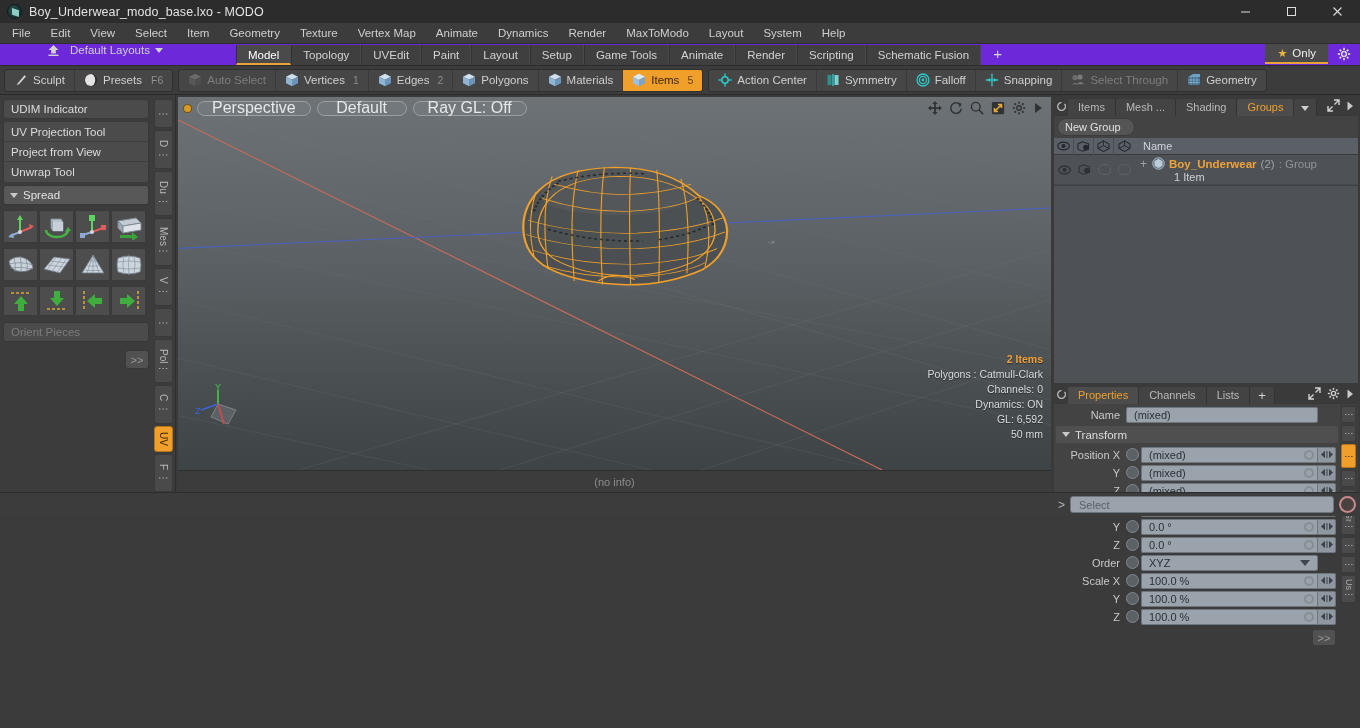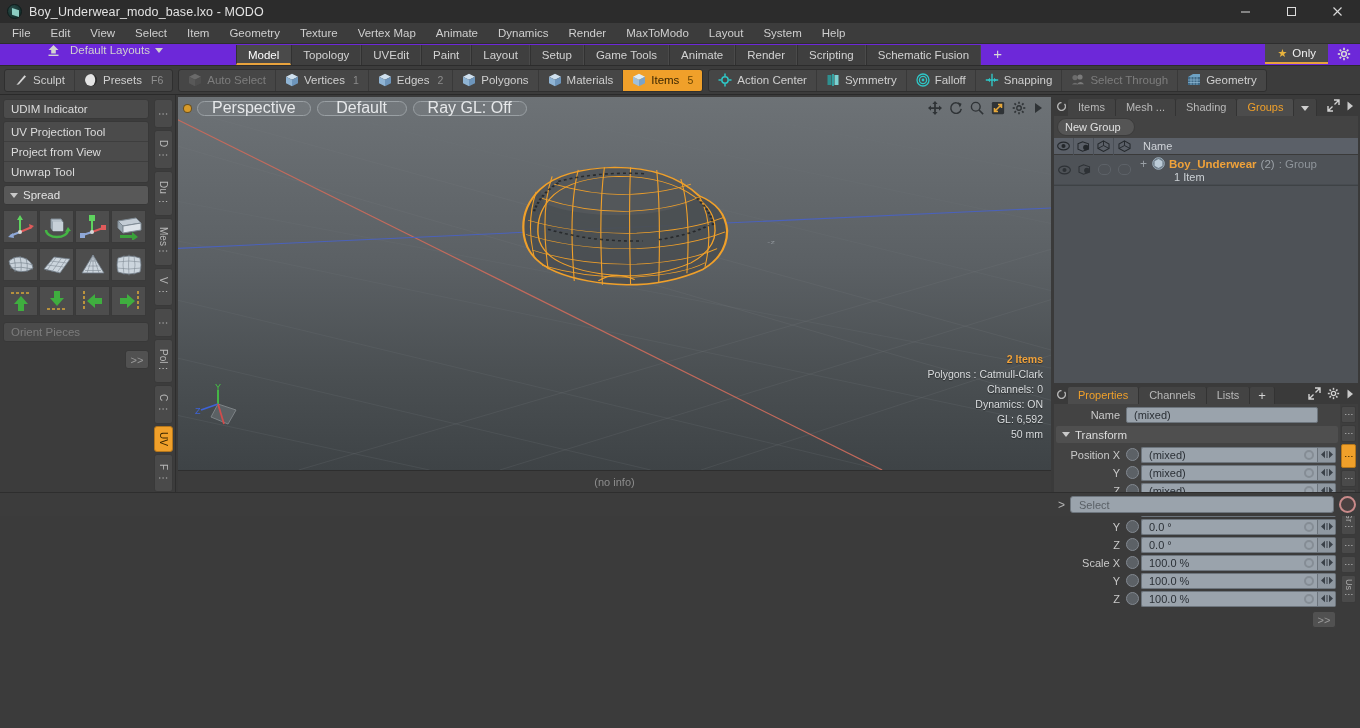--- a/index.html
+++ b/index.html
@@ -1038,20 +1038,29 @@
                       <svg width="14" height="9" viewBox="0 0 14 9">
                         <path d="M5 4.5 L9 0.8 L9 8.2 Z" fill="#3a4148" transform="translate(-4,0)"></path>
                         <path d="M9 4.5 L5 0.8 L5 8.2 Z" fill="#3a4148" transform="translate(4,0)"></path>
                         <line x1="7" y1="1" x2="7" y2="8" stroke="#3a4148" stroke-width="1"></line>
                       </svg>
                     </div>
                   </div>
                   <div style="width: 2px; flex: 0 0 2px;"></div>
                 </div>
                 <div class="prow">
+                  <div class="plabel">Order</div>
+                  <div class="pknob"></div>
+                  <div class="pselect">
+                    <span>XYZ</span>
+                    <span class="cd"></span>
+                  </div>
+                  <div style="width: 20px; flex: 0 0 20px;"></div>
+                </div>
+                <div class="prow">
                   <div class="plabel">Scale X</div>
                   <div class="pknob"></div>
                   <div class="pfield">
                     <div class="pbox">
                       <span>100.0 %</span>
                     </div>
                     <div style="width: 18px; height: 16px; background: rgb(154, 163, 172); border-top: 1px solid rgb(109, 117, 125); border-right: 1px solid rgb(109, 117, 125); border-bottom: 1px solid rgb(109, 117, 125); border-image: initial; border-left: none; display: flex; align-items: center; justify-content: center; flex: 0 0 18px;">
                       <div style="width:10px;height:10px;border-radius:50%;border:2px solid #858d95;"></div>
                     </div>
                     <div class="pspin">

